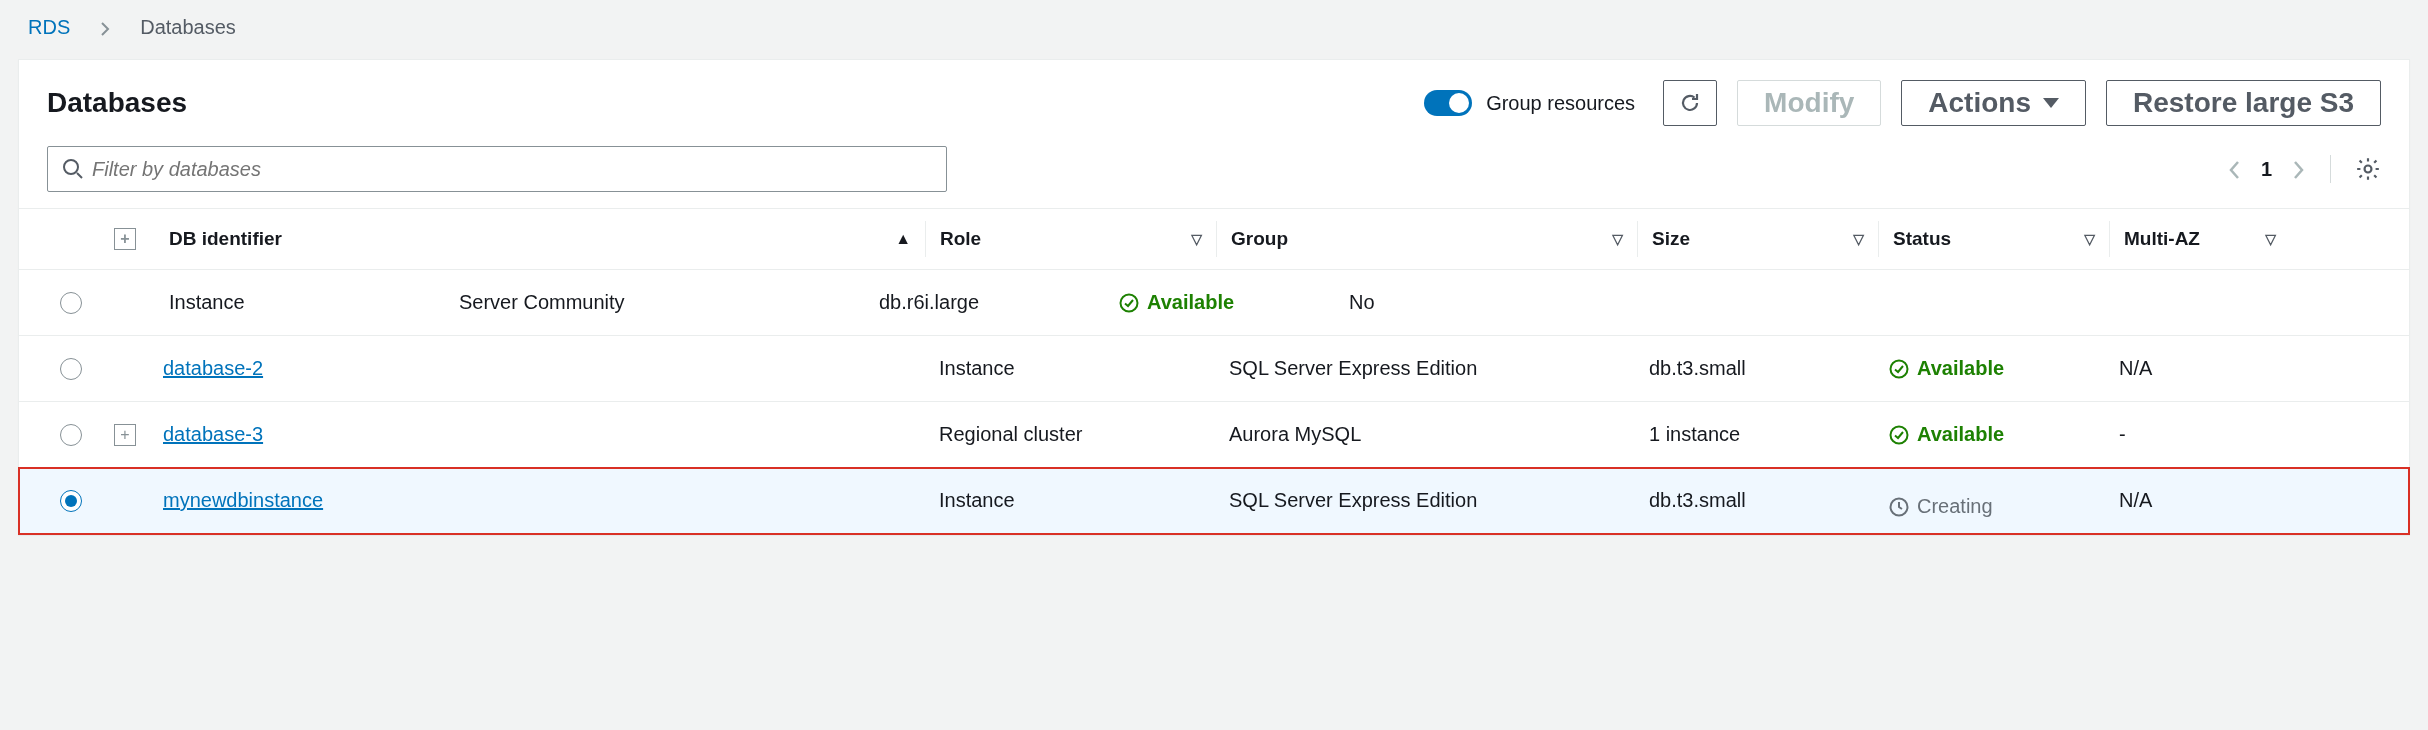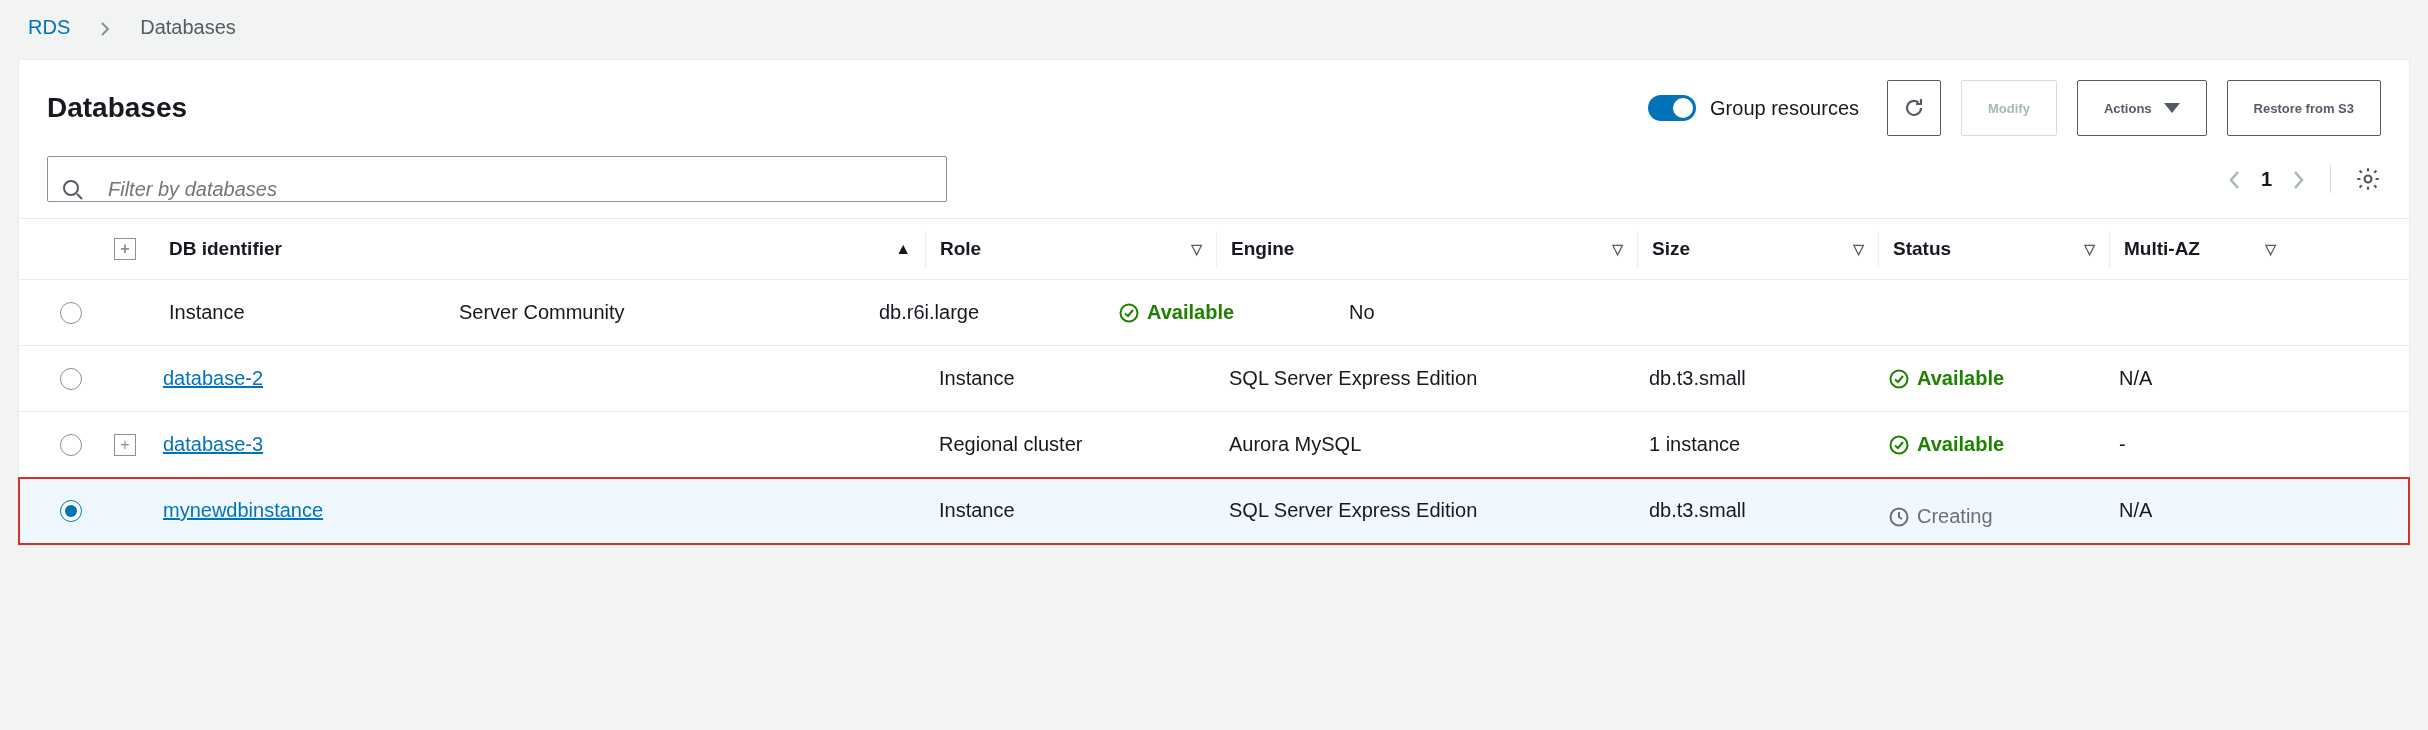--- a/index.html
+++ b/index.html
@@ -20,28 +20,28 @@
 
   .panel-header { display: flex; align-items: center; justify-content: space-between; padding: 20px 28px 12px 28px; }
   .panel-title { font-size: 28px; font-weight: 700; }
 
   .header-actions { display: flex; align-items: center; gap: 20px; }
 
   .toggle-wrap { display: flex; align-items: center; gap: 14px; font-size: 20px; color: #16191f; margin-right: 8px; }
   .toggle { width: 48px; height: 26px; border-radius: 26px; background: #0073bb; position: relative; }
   .toggle::after { content: ""; position: absolute; width: 20px; height: 20px; border-radius: 50%; background: #fff; top: 3px; right: 3px; }
 
-  .btn { height: 56px; padding: 0 26px; border: 1px solid #545b64; background: #fff; color: #545b64; font-size: 13px; font-weight: 700; cursor: pointer; display: inline-flex; align-items: center; gap: 12px; border-radius: 2px; }
+  .btn { height: 46px; padding: 0 26px; border: 1px solid #545b64; background: #fff; color: #545b64; font-size: 28px; font-weight: 700; cursor: pointer; display: inline-flex; align-items: center; gap: 12px; border-radius: 2px; }
   .btn.icon-only { padding: 0 14px; }
   .btn.disabled { color: #aab7b8; border-color: #d5dbdb; cursor: default; }
   .btn.primary { background: #ec7211; border-color: #ec7211; color: #fff; }
   .btn .caret { width: 0; height: 0; border-left: 8px solid transparent; border-right: 8px solid transparent; border-top: 10px solid #545b64; }
 
   .toolbar-row { display: flex; align-items: center; justify-content: space-between; padding: 8px 28px 16px 28px; gap: 20px; }
-  .filter { flex: 0 0 900px; display: flex; align-items: flex-end; border: 1px solid #879196; height: 46px; padding: 0 14px; gap: 24px; border-radius: 2px; }
+  .filter { flex: 0 0 900px; display: flex; align-items: center; border: 1px solid #879196; height: 46px; padding: 0 14px; gap: 8px; border-radius: 2px; }
   .filter input { border: none; outline: none; flex: 1; font-size: 20px; font-style: italic; color: #687078; background: transparent; }
 
   .pager { display: flex; align-items: center; gap: 20px; font-size: 20px; }
   .pager .nav { color: #aab7b8; font-size: 22px; }
   .pager .page-num { font-weight: 700; color: #16191f; }
   .pager .divider { width: 1px; height: 28px; background: #d5dbdb; margin: 0 4px; }
   .gear { color: #545b64; }
 
   .table { width: 100%; }
   .thead { display: flex; align-items: center; border-top: 1px solid #eaeded; border-bottom: 1px solid #eaeded; background: #fff; font-size: 19px; font-weight: 700; color: #545b64; height: 62px; }
@@ -103,21 +103,21 @@
           <svg width="24" height="24" viewBox="0 0 24 24">
               <path d="M19 12a7 7 0 1 1-2.5-5.4" stroke="#545b64" stroke-width="2.2" fill="none"></path>
               <path d="M19 3v5h-5" stroke="#545b64" stroke-width="2.2" fill="none"></path>
             </svg>
         </button>
         <button class="btn disabled">Modify</button>
         <button class="btn">
           <span>Actions</span>
           <span class="caret"></span>
         </button>
-        <button class="btn">Restore from S3</button>
+        <button class="btn">Restore large S3</button>
       </div>
     </div>
 
     <div class="toolbar-row">
       <div class="filter">
         <svg width="22" height="22" viewBox="0 0 22 22">
             <circle cx="9" cy="9" r="7" stroke="#545b64" stroke-width="2" fill="none"></circle>
             <line x1="15" y1="15" x2="20" y2="20" stroke="#545b64" stroke-width="2"></line>
           </svg>
         <input type="text" placeholder="Filter by databases" style="">
@@ -154,21 +154,21 @@
           <span class="label">DB identifier</span>
           <span class="sort-asc">▲</span>
         </div>
         <div class="th-sep"></div>
         <div class="col-role th">
           <span class="label">Role</span>
           <span class="sort-icon">▽</span>
         </div>
         <div class="th-sep"></div>
         <div class="col-engine th">
-          <span class="label">Engine</span>
+          <span class="label">Group</span>
           <span class="sort-icon">▽</span>
         </div>
         <div class="th-sep"></div>
         <div class="col-size th">
           <span class="label">Size</span>
           <span class="sort-icon">▽</span>
         </div>
         <div class="th-sep"></div>
         <div class="col-status th">
           <span class="label">Status</span>

